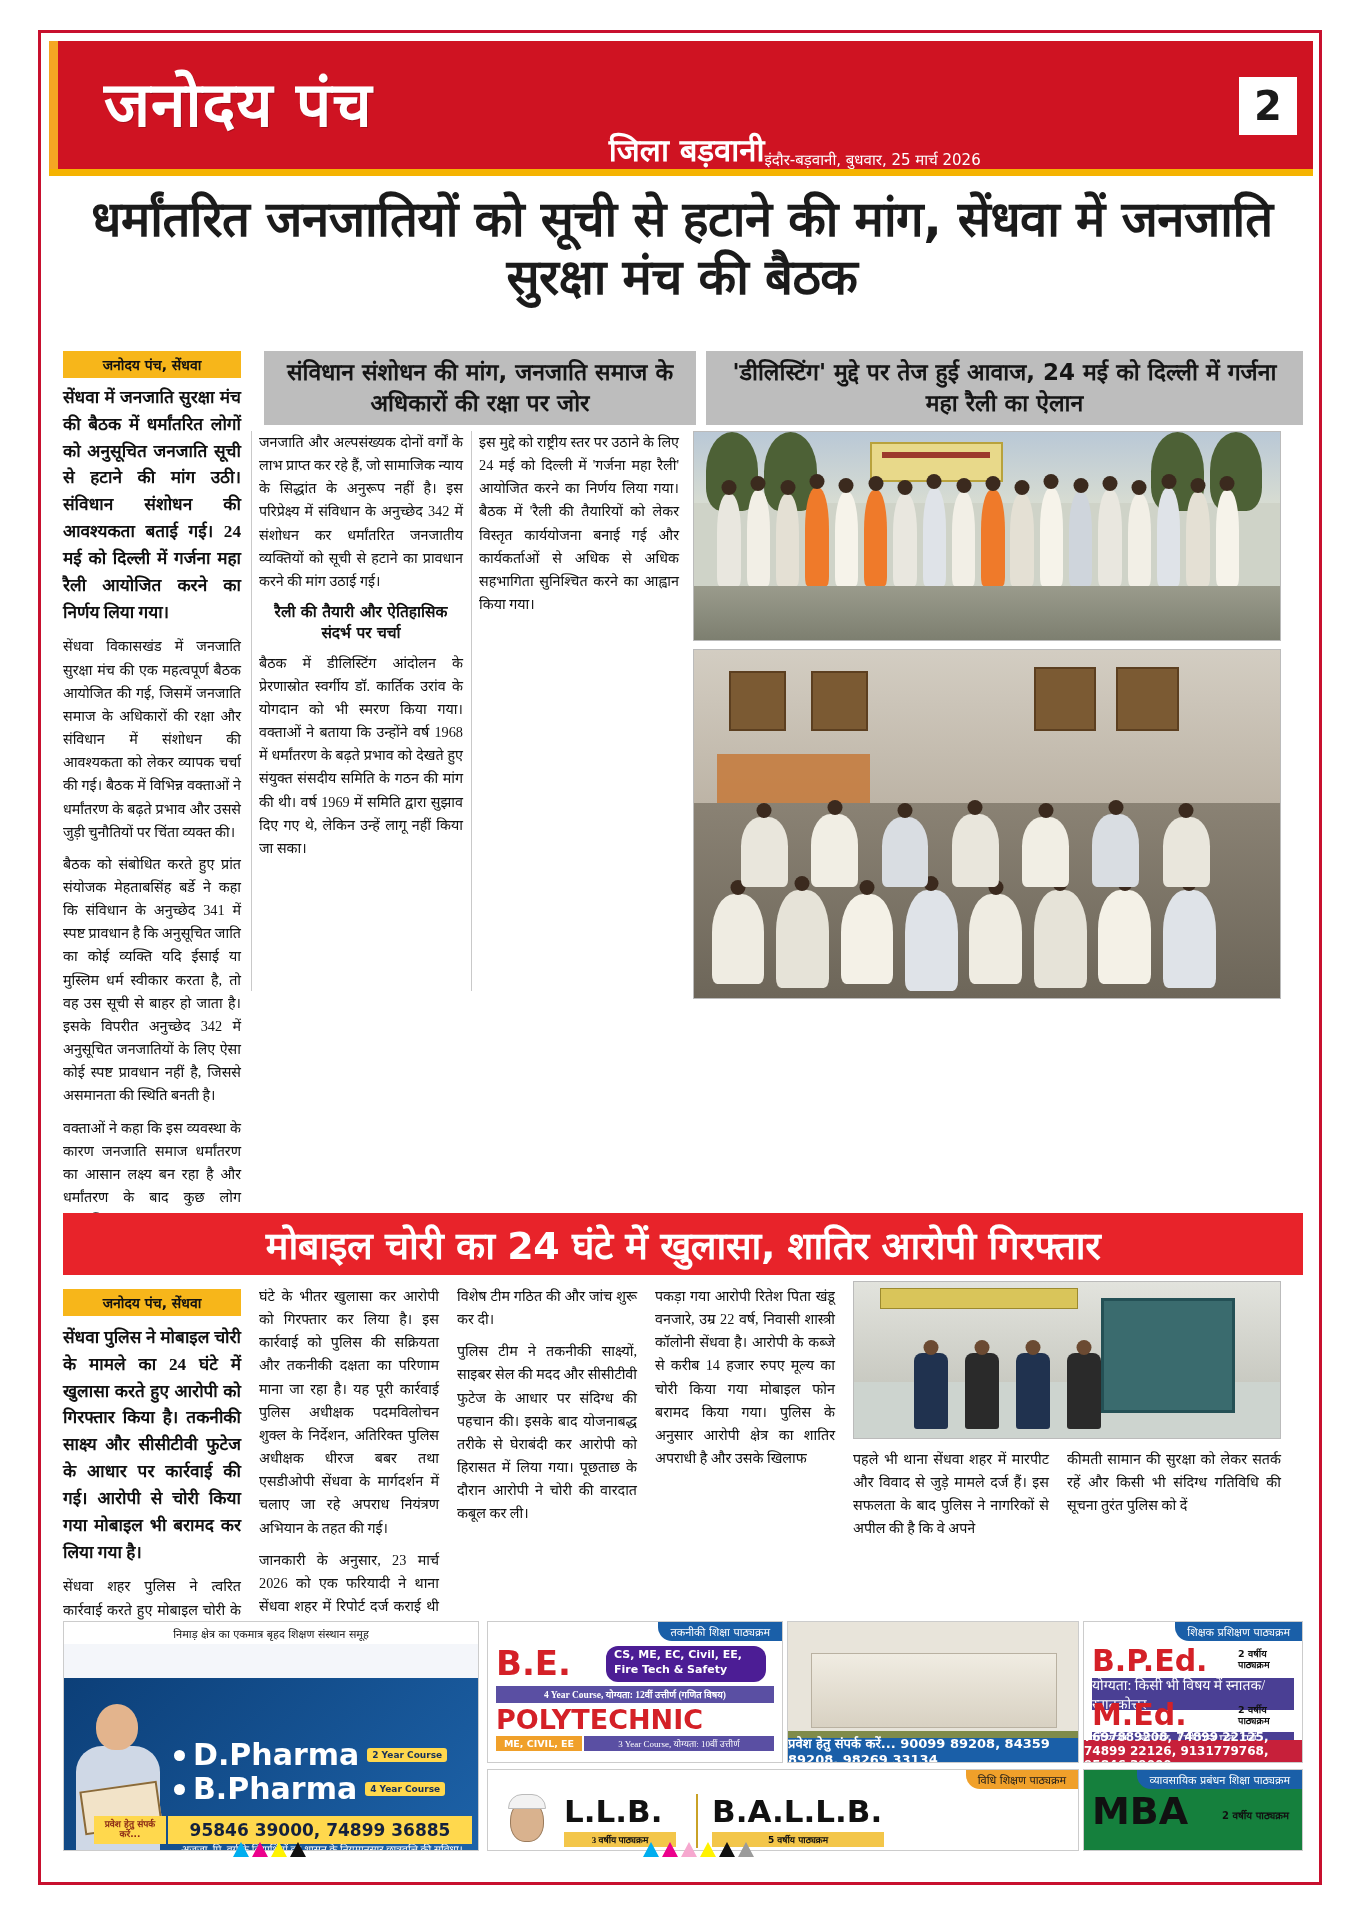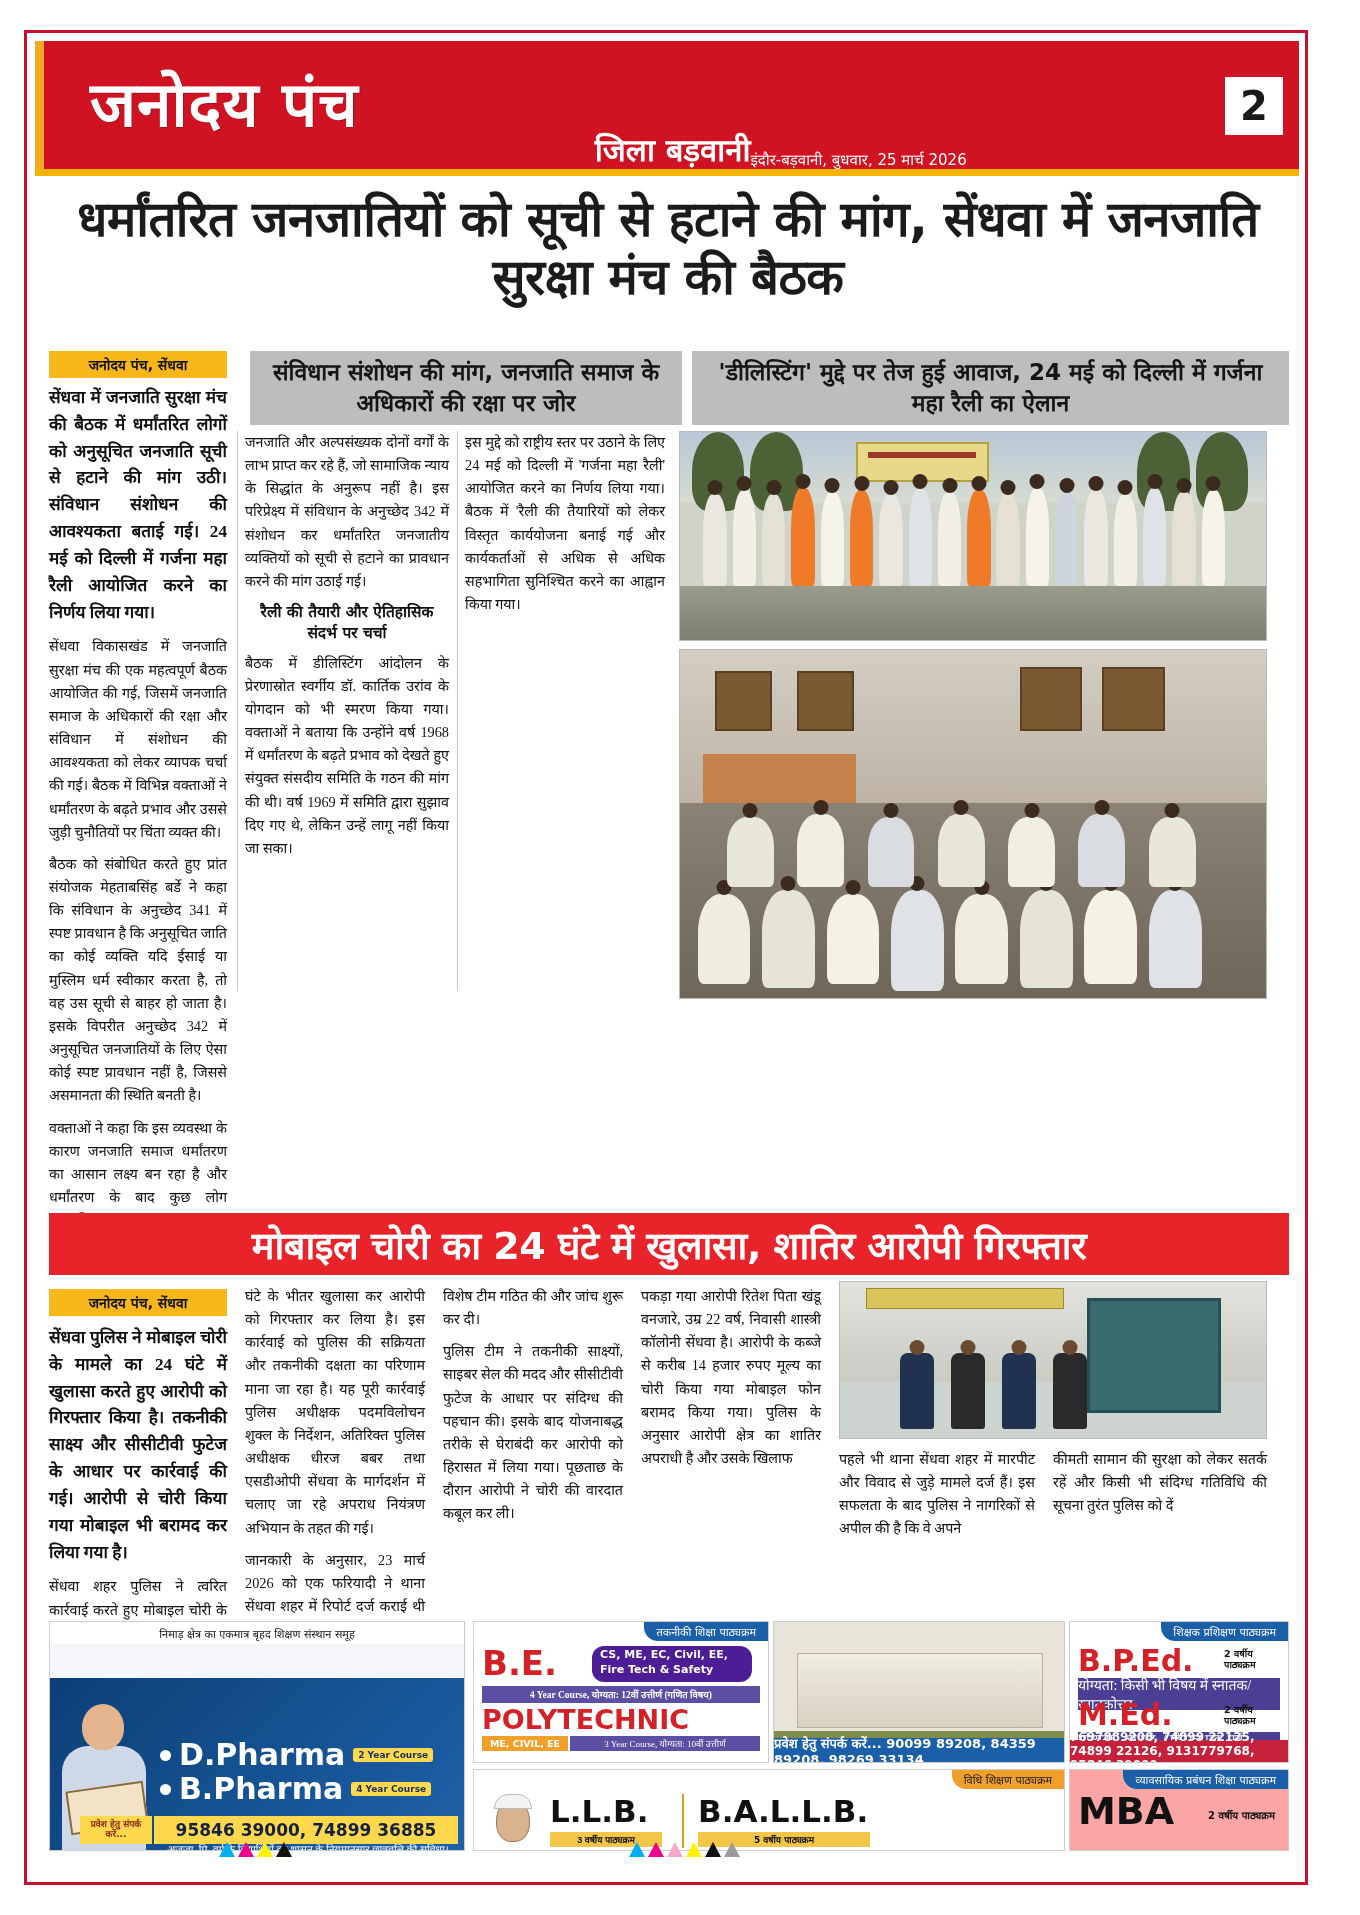--- a/index.html
+++ b/index.html
@@ -4,21 +4,21 @@
 <title>जनोदय पंच</title>
 <style>
   html,body{margin:0;padding:0;background:#8d8d8d;}
   body{font-family:"Liberation Serif","DejaVu Serif",serif;}
   .page{
     width:1360px;height:1915px;margin:0 auto;position:relative;
     background:#ffffff;overflow:hidden;
     box-sizing:border-box;
   }
   .sheet{
-    position:absolute;left:24px;top:30px;width:1284px;height:1855px;
+    position:absolute;left:38px;top:30px;width:1284px;height:1855px;
     background:#fff;border:3px solid #c8102e;box-sizing:border-box;
   }
 
   
   .masthead{
     position:absolute;left:8px;top:8px;width:1264px;height:128px;
     background:#cf1322;box-sizing:border-box;
     display:flex;align-items:stretch;
   }
   .masthead .leftbar{width:9px;background:#f5a623;}
@@ -251,30 +251,30 @@
   .ad5 .portrait{position:absolute;left:10px;top:22px;width:54px;height:54px;}
   .ad5 .portrait .face{position:absolute;left:12px;top:8px;width:32px;height:40px;
       border-radius:48% 48% 44% 44%;background:#d9b28e;border:1px solid #9a7b5c;}
   .ad5 .portrait .cap{position:absolute;left:10px;top:2px;width:36px;height:13px;
       border-radius:14px 14px 0 0;background:#f2f2f2;border:1px solid #bbb;}
   .ad5 .llb{position:absolute;left:76px;top:26px;
       font-family:"DejaVu Sans","Liberation Sans",sans-serif;font-weight:bold;
       font-size:31px;color:#111;line-height:1;}
   .ad5 .llbtag{position:absolute;left:76px;top:62px;width:112px;height:15px;background:#f3c64a;
       display:flex;align-items:center;justify-content:center;
-      font-family:Liberation Sans, sans-serif;font-weight:bold;font-size:9px;color:#111;}
+      font-family:Liberation Serif, serif;font-weight:bold;font-size:9px;color:#111;}
   .ad5 .sep{position:absolute;left:208px;top:24px;width:2px;height:54px;background:#c9a227;}
   .ad5 .ballb{position:absolute;left:224px;top:26px;
       font-family:"DejaVu Sans","Liberation Sans",sans-serif;font-weight:bold;
       font-size:31px;color:#111;line-height:1;}
   .ad5 .ballbtag{position:absolute;left:224px;top:62px;width:172px;height:15px;background:#f3c64a;
       display:flex;align-items:center;justify-content:center;
       font-family:"DejaVu Sans","Liberation Sans",sans-serif;font-weight:bold;font-size:9px;color:#111;}
 
-  .ad6{left:1020px;top:148px;width:220px;height:82px;background:#fca5a5;border:1px solid #ccc;}
+  .ad6{left:1020px;top:148px;width:220px;height:82px;background:#15803d;border:1px solid #ccc;}
   .ad6 .mba{position:absolute;left:8px;top:22px;
       font-family:"DejaVu Sans","Liberation Sans",sans-serif;font-weight:bold;
       font-size:38px;color:#111;line-height:1;}
   .ad6 .yr{position:absolute;right:6px;top:40px;width:74px;
       font-family:"DejaVu Sans","Liberation Sans",sans-serif;font-weight:bold;
       font-size:10px;color:#111;line-height:1.2;}
 
   
   .regs{position:absolute;bottom:6px;left:0;width:1240px;height:18px;}
   .regset{position:absolute;display:flex;gap:3px;align-items:flex-end;}

